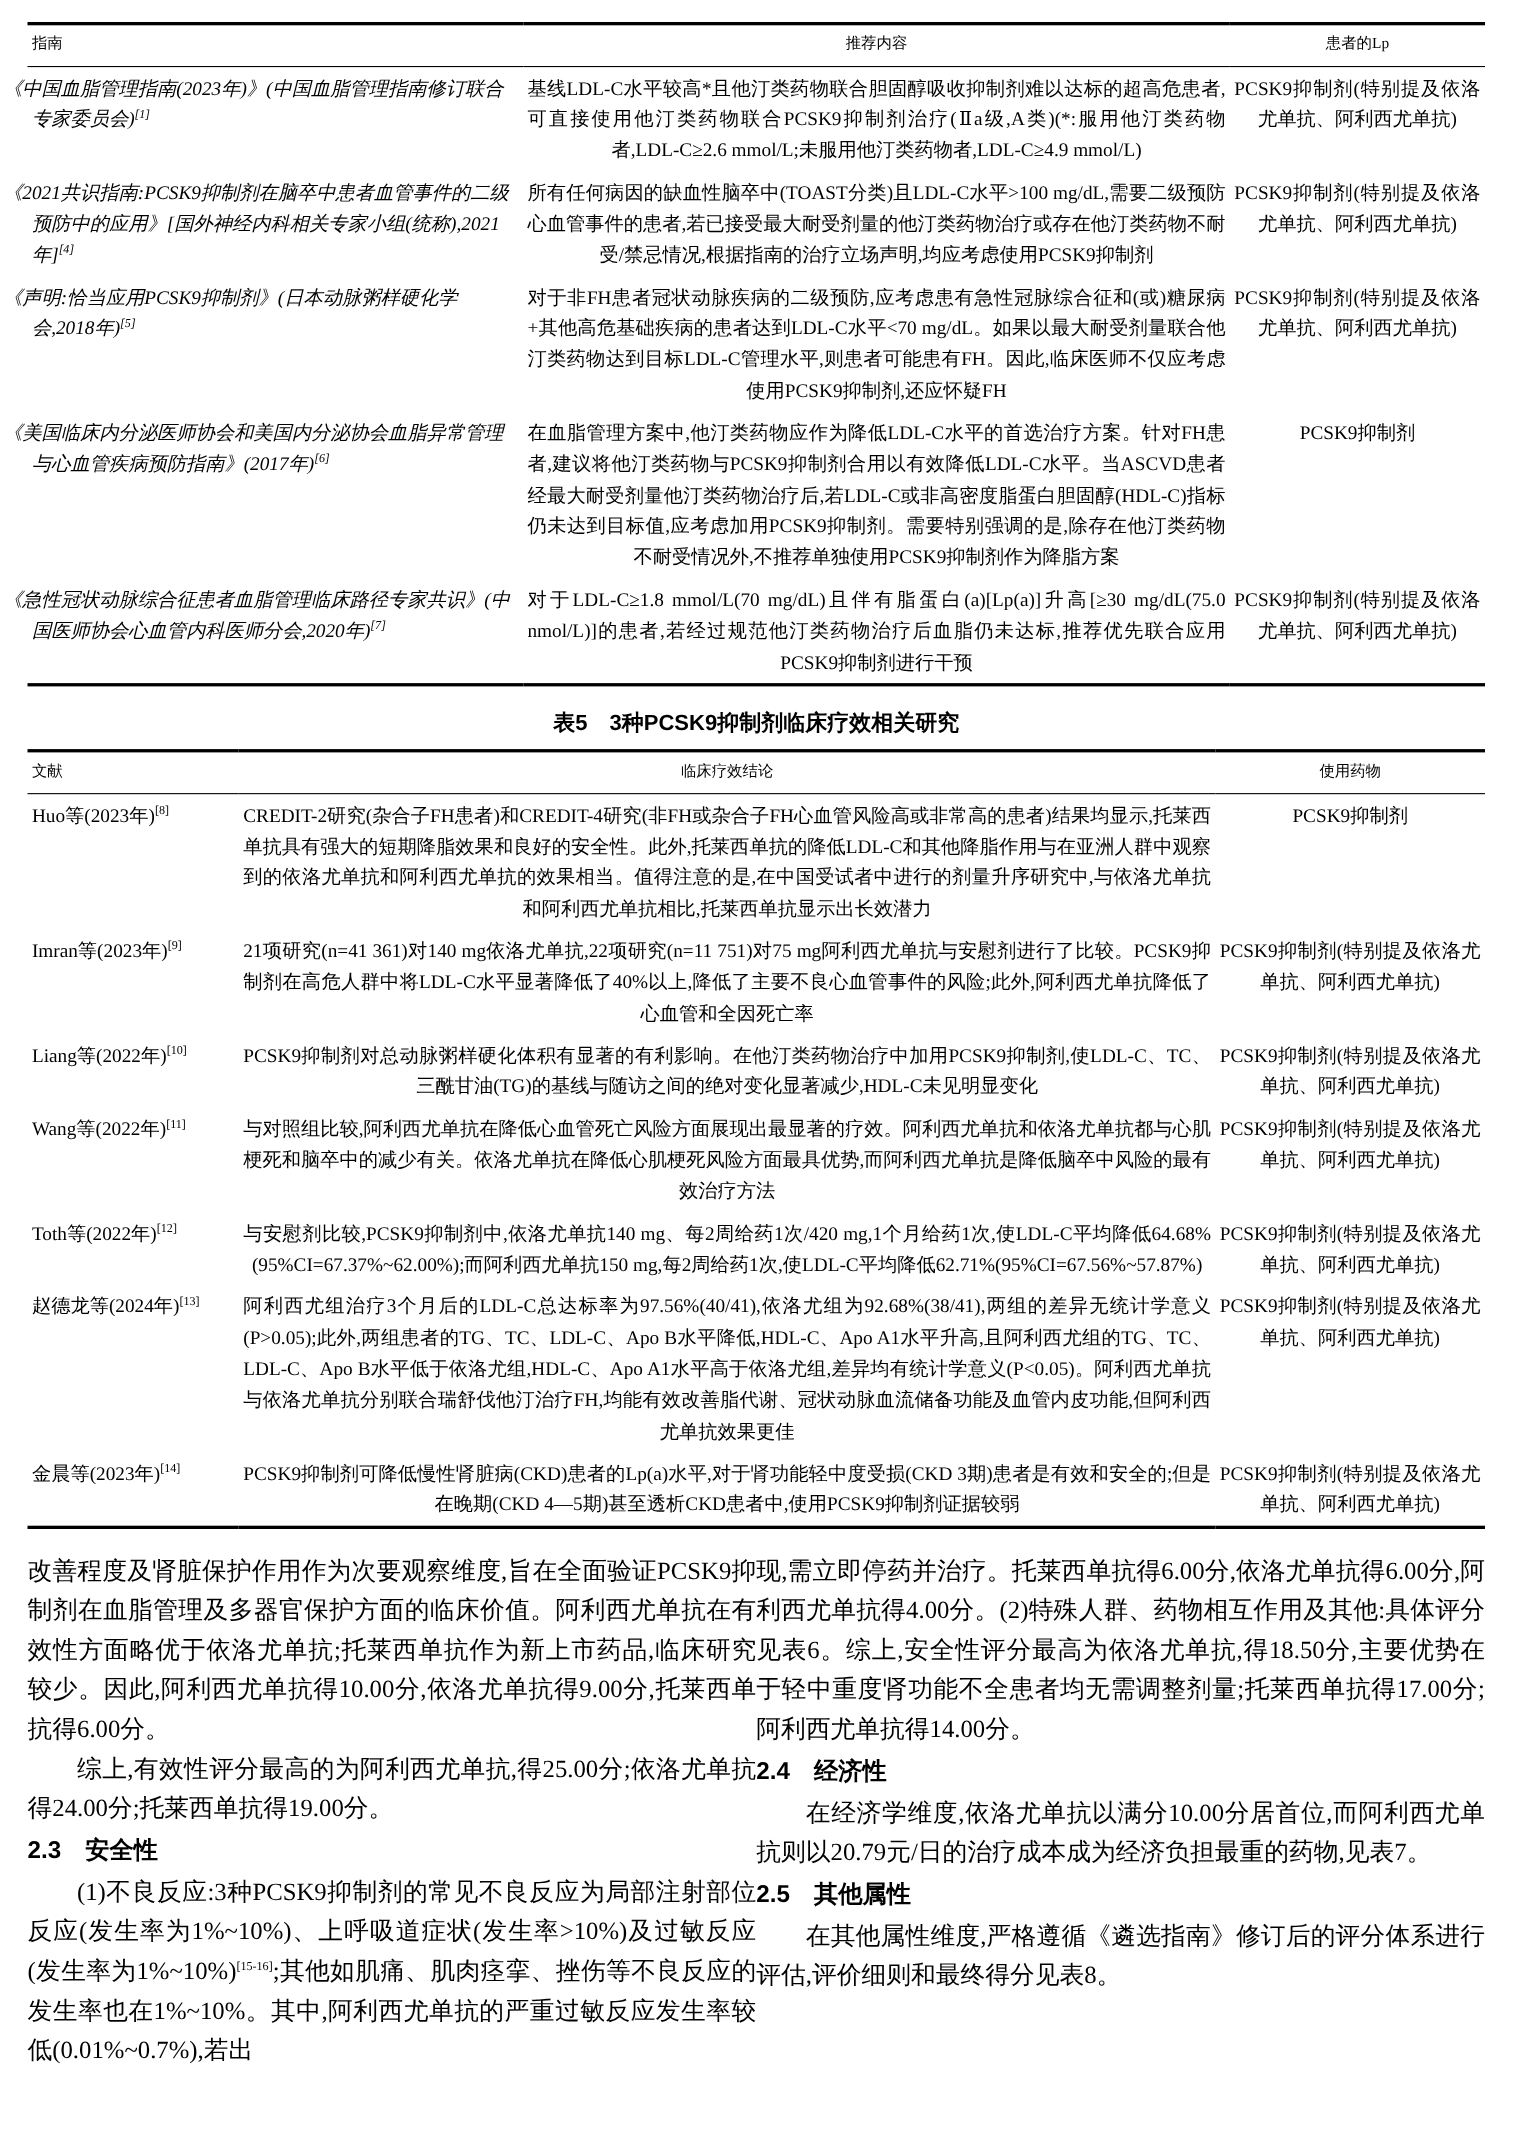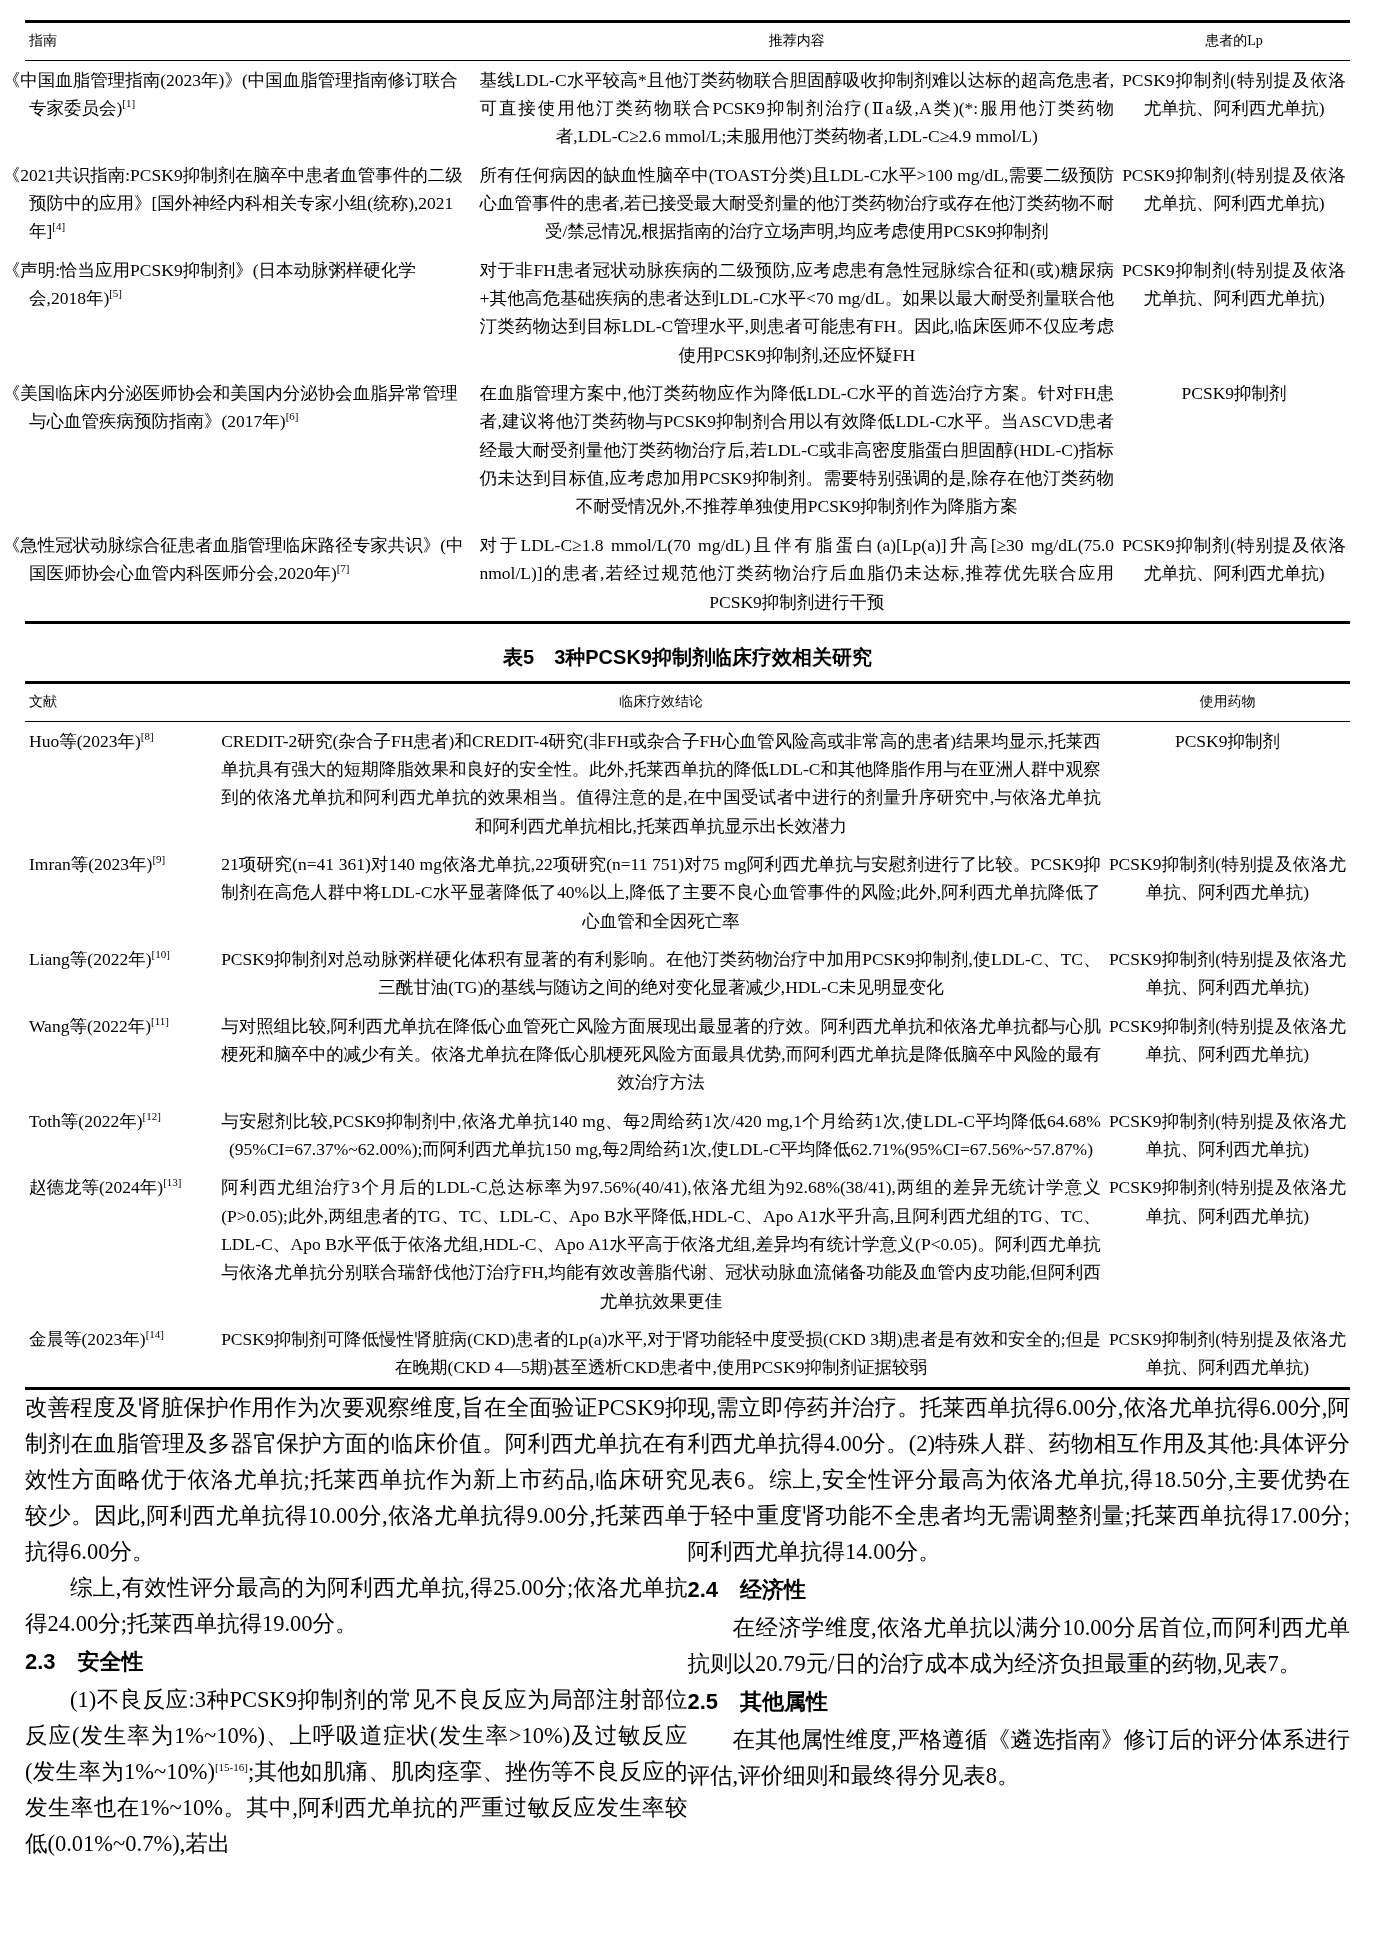--- a/index.html
+++ b/index.html
@@ -20,24 +20,24 @@
     width:100%; border-collapse:collapse; table-layout:fixed;
     border-top:3px solid #000; border-bottom:3px solid #000;
     font-size:17.5px; line-height:1.62;
   }
   table.booktab thead th {
     font-weight:normal; border-bottom:1.5px solid #000;
     padding:7px 4px; text-align:center; font-size:14px;
   }
   table.booktab thead th.th-left { text-align:left; }
   table.booktab td { vertical-align:top; padding:5px 4px; }
-  td.hang { padding-left:calc(1.5em + 4px); text-indent:-1.5em; }
+  td.hang { padding-left:calc(1.5em + 4px); text-indent:-1.5em;font-style:italic; }
   td.jc { text-align:justify; text-align-last:center; }
   sup { font-size:11px; line-height:0; }
-  .two-col { display:flex; }
+  .two-col { display:flex; margin-top:20px; }
   .col { flex:1; font-size:22.5px; line-height:36px; text-align:justify; }
   .col p { margin:0; }
   .col p.ind { text-indent:2em; }
   .col h3 {
     margin:2px 0; font-size:22px; font-weight:bold;
     font-family:"Liberation Sans","DejaVu Sans",sans-serif;
   }
   .col h3 .hsp { margin-left:1em; }
   .sec { margin-top:14px; }
 </style>

